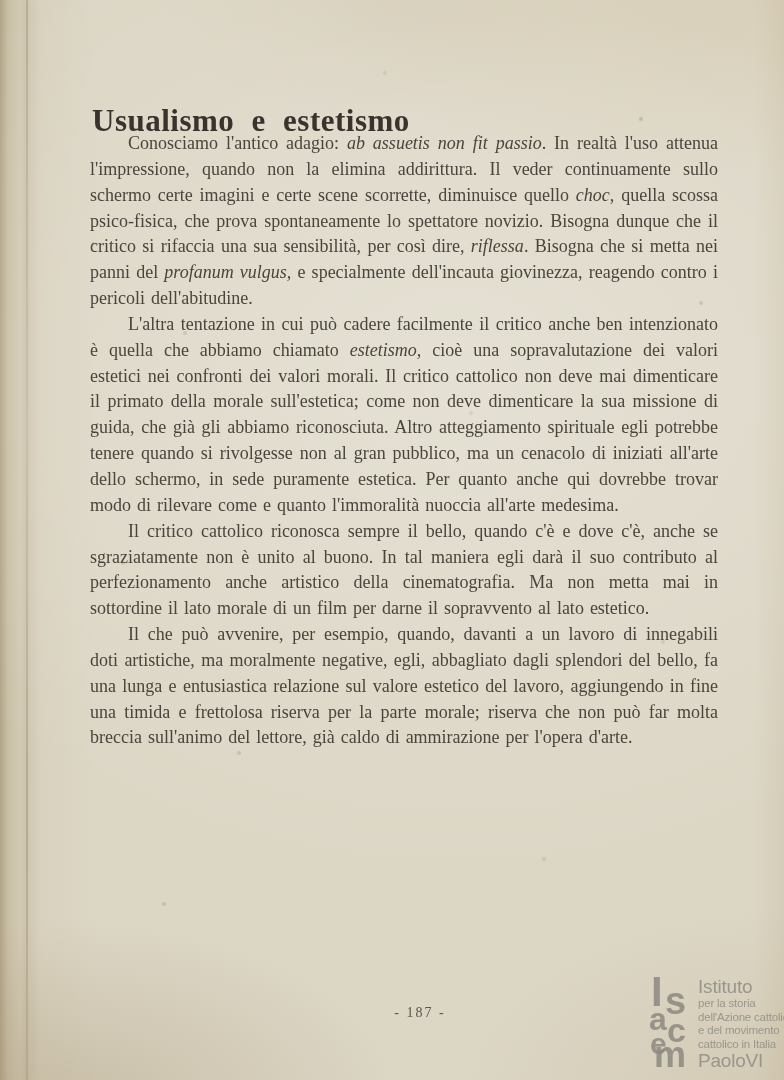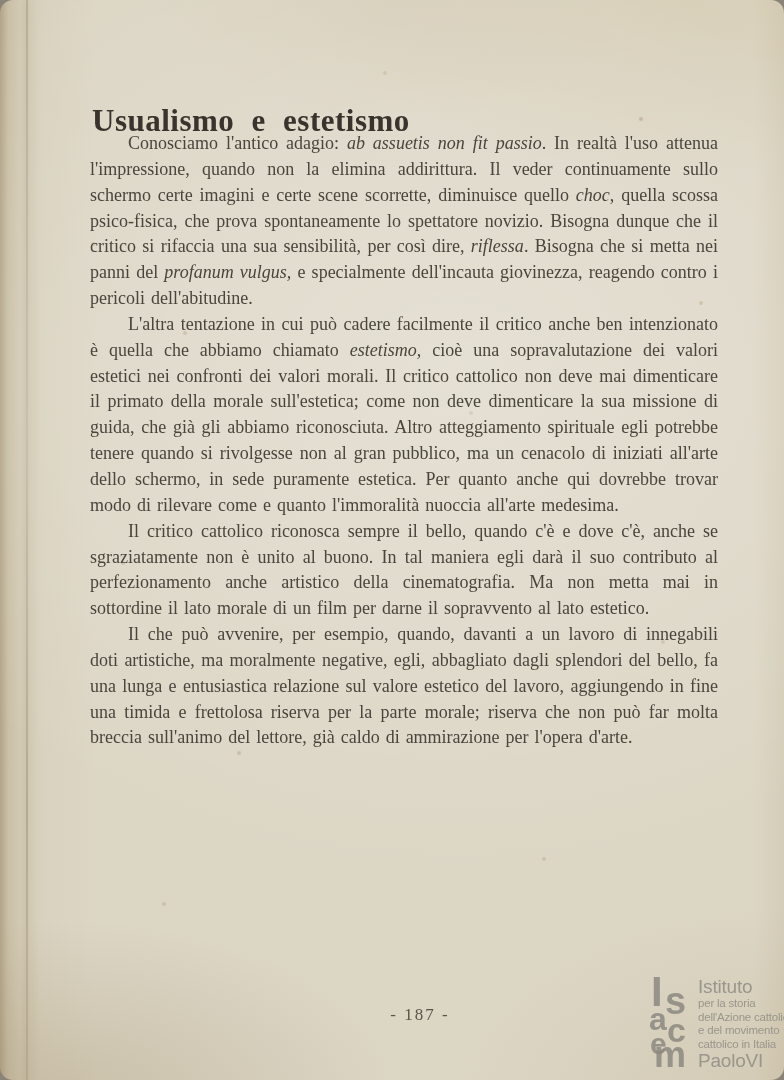--- a/index.html
+++ b/index.html
@@ -11,21 +11,20 @@
     background-color: #dcd6c5;
     background-image:
       radial-gradient(ellipse 900px 700px at 58% 35%, rgba(255,255,255,0.25), rgba(255,255,255,0) 72%),
       radial-gradient(ellipse 620px 280px at 88% 0%, rgba(196,173,126,0.20), rgba(0,0,0,0) 62%),
       radial-gradient(ellipse 520px 280px at 8% 102%, rgba(151,131,94,0.28), rgba(0,0,0,0) 65%),
       radial-gradient(ellipse 560px 320px at 102% 102%, rgba(173,152,110,0.20), rgba(0,0,0,0) 62%),
       radial-gradient(ellipse 400px 200px at 50% 0%, rgba(180,160,120,0.10), rgba(0,0,0,0) 60%),
       linear-gradient(90deg, #b2a488 0px, #c9bfa6 8px, #d3cab4 20px, #d9d2bf 42px, rgba(217,210,191,0) 95px),
       linear-gradient(270deg, rgba(170,150,110,0.14) 0px, rgba(0,0,0,0) 30px);
     font-family: "Liberation Serif", serif;
-    border-radius: 13px;
   }
   .gutter-crease {
     position: absolute; left: 26px; top: 0; bottom: 0; width: 2px;
     background: linear-gradient(180deg, rgba(122,102,72,0.30), rgba(122,102,72,0.16) 40%, rgba(122,102,72,0.34) 75%, rgba(122,102,72,0.22));
     box-shadow: 3px 0 7px rgba(140,120,85,0.18), -2px 0 4px rgba(120,100,70,0.12);
   }
   .speckles {
     position: absolute; left: 0; top: 0; width: 2px; height: 2px; border-radius: 50%;
     background: transparent;
     box-shadow:
@@ -49,21 +48,21 @@
   }
   .body-text {
     position: absolute; left: 90px; top: 131px; width: 628px;
     font-size: 18px; line-height: 25.85px; color: #4a453c;
     text-align: justify; word-spacing: 1.5px;
   }
   .body-text p { margin: 0; text-indent: 38px; }
   .body-text em { font-style: italic; }
   .page-number {
     position: absolute; left: 420px; top: 1005px; transform: translateX(-50%);
-    font-size: 17px; color: #5a544a; letter-spacing: 2px;
+    font-size: 14px; color: #5a544a; letter-spacing: 2px;
   }
   .watermark {
     position: absolute; left: 650px; top: 976px; display: flex;
     font-family: "Liberation Sans", sans-serif;
     z-index: 2;
   }
   .isacem-logo {
     position: relative; width: 44px; height: 94px; flex: 0 0 auto;
     font-weight: bold; color: rgba(140,136,128,0.85);
   }

